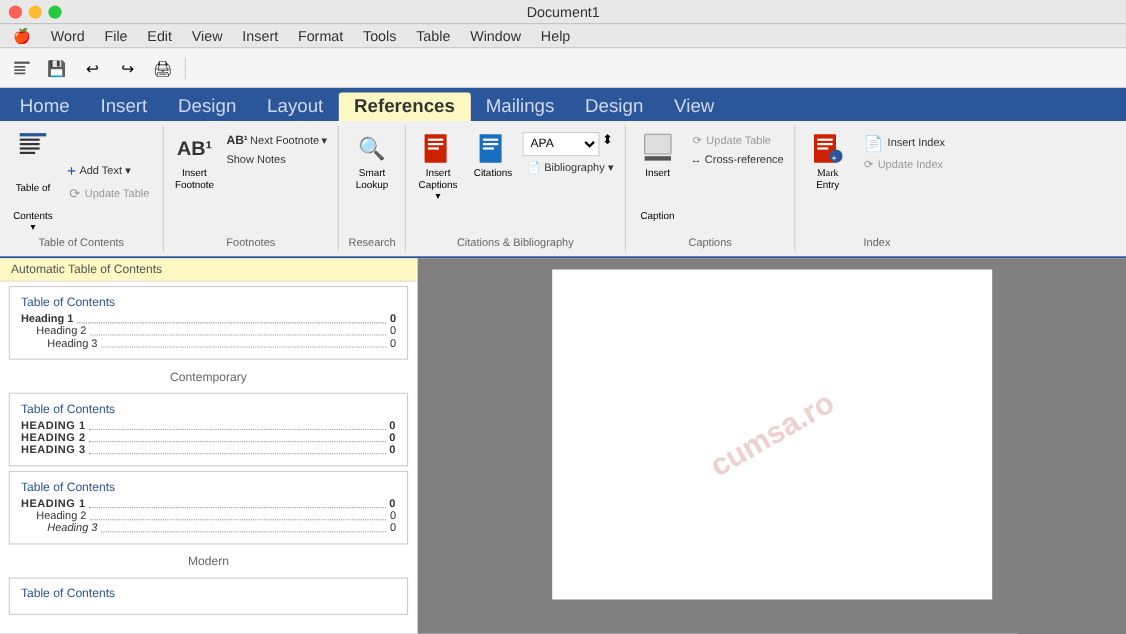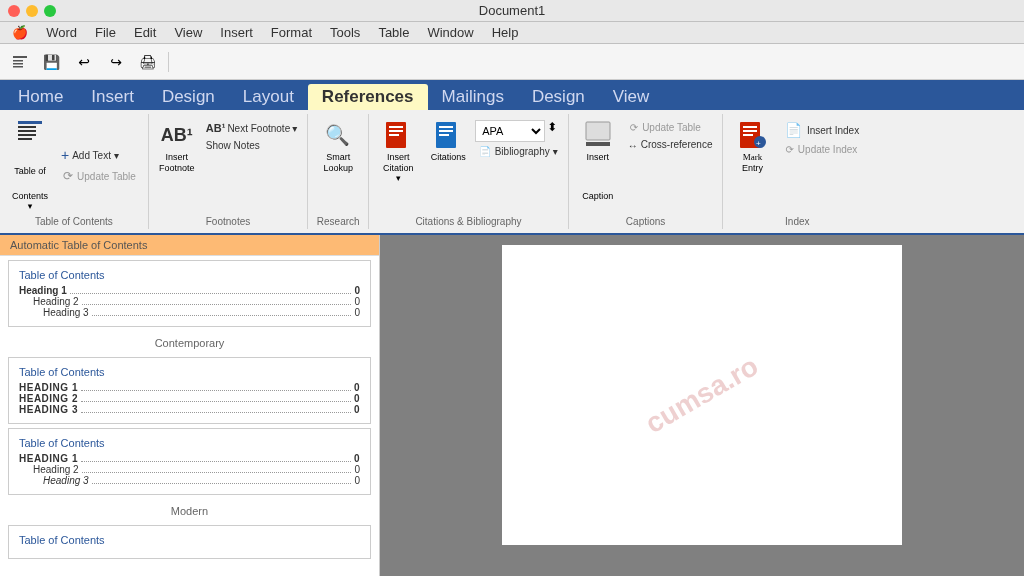--- a/index.html
+++ b/index.html
@@ -133,21 +133,21 @@
       cursor: pointer;
       border-radius: 3px;
       border: none;
       background: transparent;
       font-size: 10px;
       color: #333;
       gap: 3px;
       white-space: nowrap;
     }
     .toc-header {
-      background: #fdba74;
+      background: #fef9c3;
       padding: 4px 10px;
       font-size: 11px;
       color: #555;
       border-bottom: 1px solid #ddd;
     }
     .toc-section-label {
       padding: 6px 10px 4px;
       font-size: 11px;
       color: #666;
       text-align: center;
@@ -366,21 +366,21 @@
       <button class="toc-ribbon-btn" style="width:46px;">
         <div class="ribbon-icon">
           <svg width="28" height="30" viewBox="0 0 28 30">
             <rect x="2" y="2" width="20" height="26" fill="#cc2200" rx="1"></rect>
             <rect x="5" y="6" width="14" height="2" fill="white"></rect>
             <rect x="5" y="10" width="14" height="2" fill="white"></rect>
             <rect x="5" y="14" width="10" height="2" fill="white"></rect>
           </svg>
         </div>
         <span style="font-size:9px;">Insert</span>
-        <span style="font-size:9px;">Citation ▾</span>
+        <span style="font-size:9px;">Captions ▾</span>
       </button>
       <button class="toc-ribbon-btn" style="width:46px;">
         <div class="ribbon-icon">
           <svg width="28" height="30" viewBox="0 0 28 30">
             <rect x="2" y="2" width="20" height="26" fill="#1a6ec0" rx="1"></rect>
             <rect x="5" y="6" width="14" height="2" fill="white"></rect>
             <rect x="5" y="10" width="14" height="2" fill="white"></rect>
             <rect x="5" y="14" width="10" height="2" fill="white"></rect>
           </svg>
         </div>

